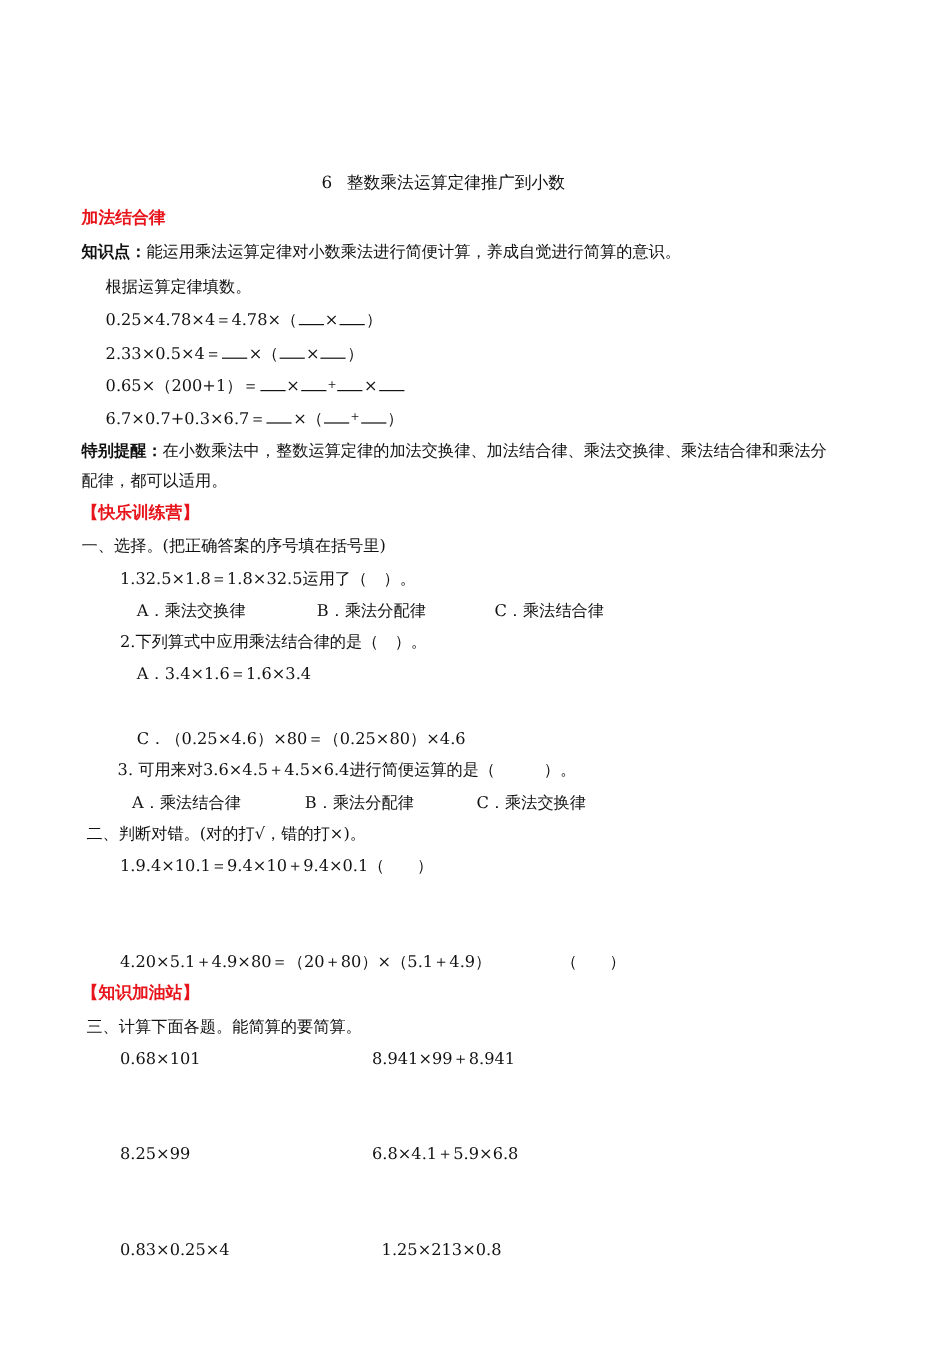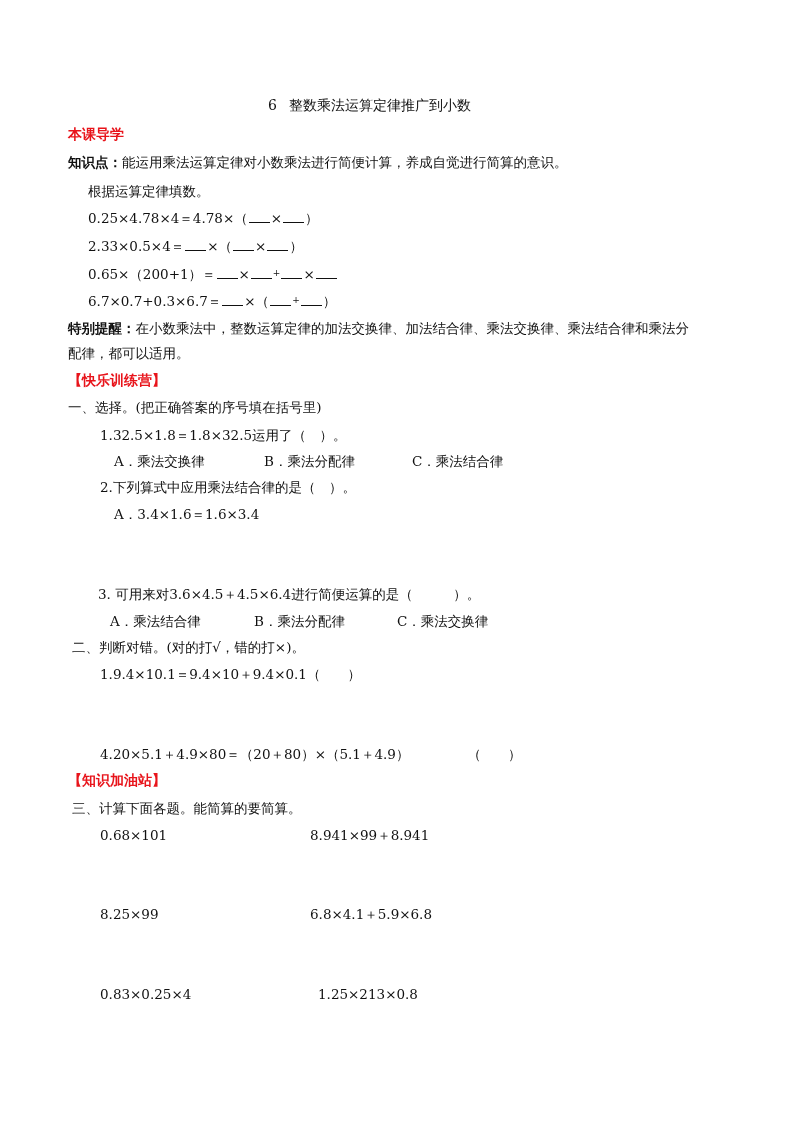--- a/index.html
+++ b/index.html
@@ -2,39 +2,39 @@
 <html><head>
   <meta charset="utf-8">
   <style>
     html, body { margin: 0; padding: 0; background: #ffffff; }
     body {
       width: 793px; height: 1122px; position: relative; overflow: hidden;
       font-family: "DejaVu Serif", "Liberation Serif", serif;
       color: #111111; font-size: 13.5px;
     }
     .page { position: absolute; left: 0; top: 0; width: 793px; height: 1122px; }
-    .line { position: absolute; white-space: nowrap; line-height: 18px; }
+    .line { position: absolute; white-space: nowrap; line-height: 18px; margin-top: 48px; }
     .title { left: 268px; top: 96px; font-size: 14px; }
     .title .num { margin-right: 12px; }
     .red-head { color: #e8141b; font-weight: bold; font-family: "DejaVu Sans", "Liberation Sans", sans-serif; font-size: 14px; }
     .bold-label { font-weight: bold; font-family: "DejaVu Sans", "Liberation Sans", sans-serif; }
     .blank { display: inline-block; width: 21px; border-bottom: 1px solid #111; height: 13px; vertical-align: baseline; margin: 0 1px; }
     .plus-sm { font-size: 9px; vertical-align: 3px; }
     .opt { display: inline-block; }
   </style>
 </head>
 <body>
 
 <div class="page">
 
   <div class="line title">
     <span class="num">6</span><span>整数乘法运算定律推广到小数</span>
   </div>
 
-  <div class="line red-head" style="left:68px; top:125px;">本课导学</div>
+  <div class="line red-head" style="left:68px; top:125px;">加法结合律</div>
 
   <div class="line" style="left:68px; top:153px;">
     <span class="bold-label">知识点：</span><span>能运用乘法运算定律对小数乘法进行简便计算，养成自觉进行简算的意识。</span>
   </div>
 
   <div class="line" style="left:88px; top:182px;">根据运算定律填数。</div>
 
   <div class="line" style="left:88px; top:209px;">
     <span>0.25×4.78×4＝4.78×（</span><span class="blank"></span><span>×</span><span class="blank"></span><span>）</span>
   </div>
@@ -60,20 +60,21 @@
 
   <div class="line" style="left:68px; top:398px;">一、选择。(把正确答案的序号填在括号里)</div>
 
   <div class="line" style="left:100px; top:426px;">1.32.5×1.8＝1.8×32.5运用了（　）。</div>
   <div class="line" style="left:114px; top:452px;">
     <span class="opt" style="width:150px;">A．乘法交换律</span><span class="opt" style="width:148px;">B．乘法分配律</span><span class="opt">C．乘法结合律</span>
   </div>
 
   <div class="line" style="left:100px; top:478px;">2.下列算式中应用乘法结合律的是（　）。</div>
   <div class="line" style="left:114px; top:505px;">A．3.4×1.6＝1.6×3.4</div>
+  <div class="line" style="left:114px; top:559px;">C．（0.25×4.6）×80＝（0.25×80）×4.6</div>
 
   <div class="line" style="left:98px; top:585px;">3. 可用来对3.6×4.5＋4.5×6.4进行简便运算的是（　　　）。</div>
   <div class="line" style="left:110px; top:612px;">
     <span class="opt" style="width:144px;">A．乘法结合律</span><span class="opt" style="width:143px;">B．乘法分配律</span><span class="opt">C．乘法交换律</span>
   </div>
 
   <div class="line" style="left:72px; top:638px;">二、判断对错。(对的打√，错的打×)。</div>
 
   <div class="line" style="left:100px; top:665px;">
     <span>1.9.4×10.1＝9.4×10＋9.4×0.1</span><span>（　　）</span>

